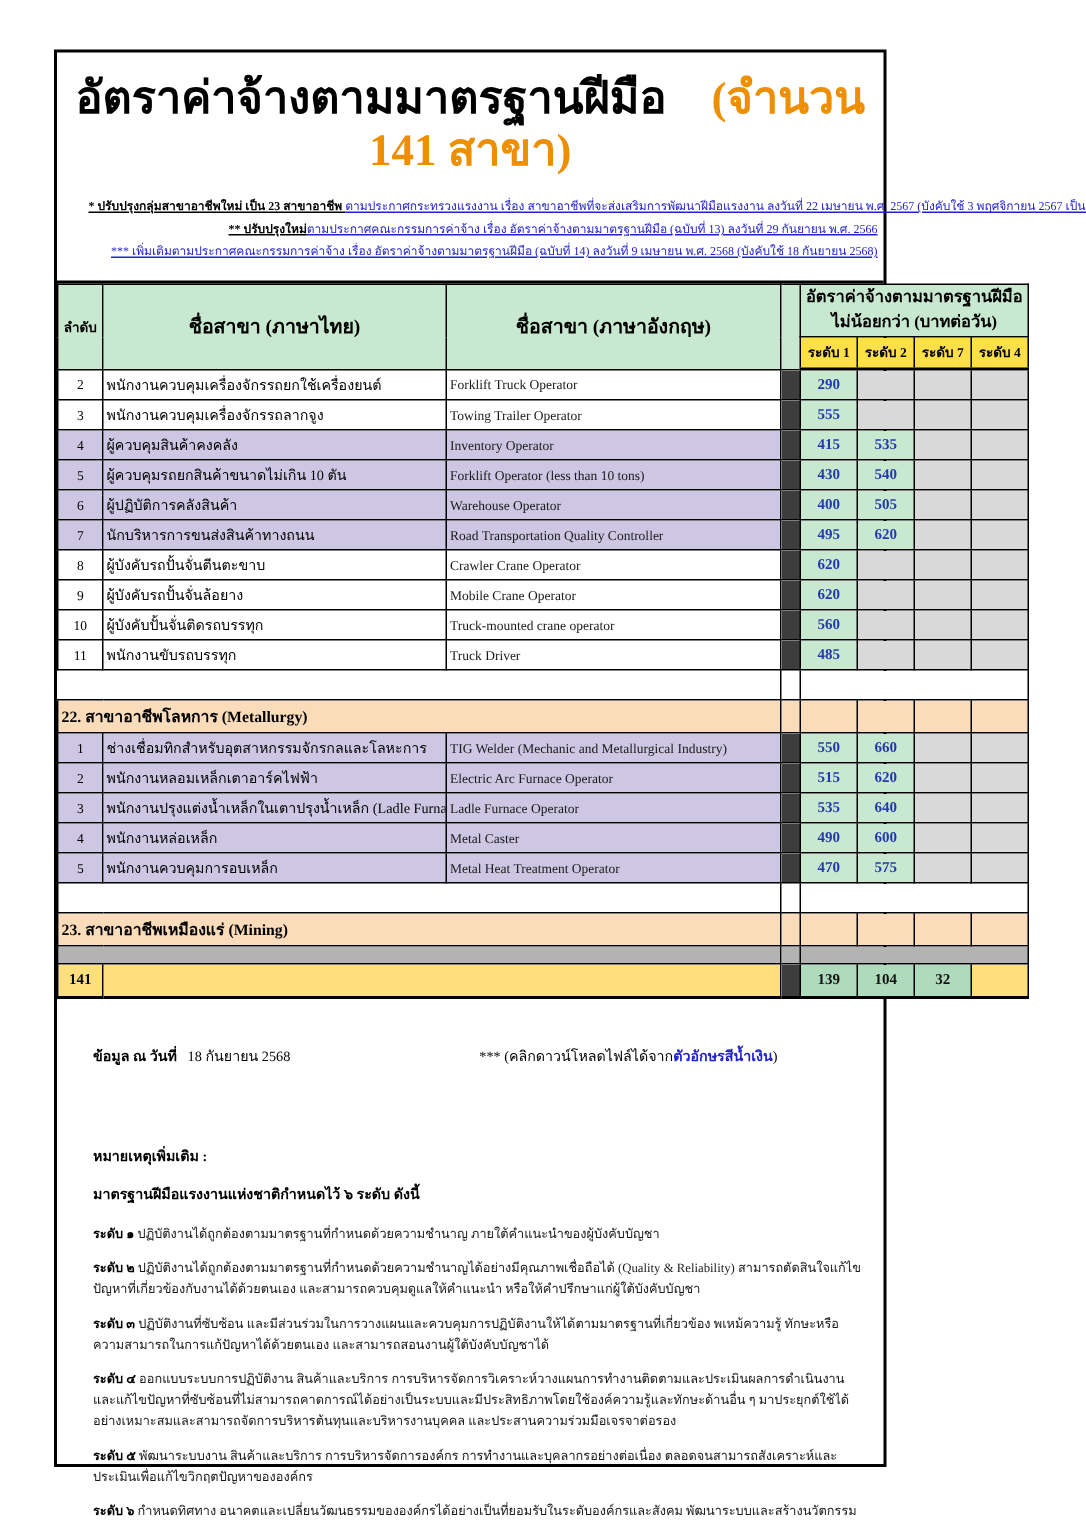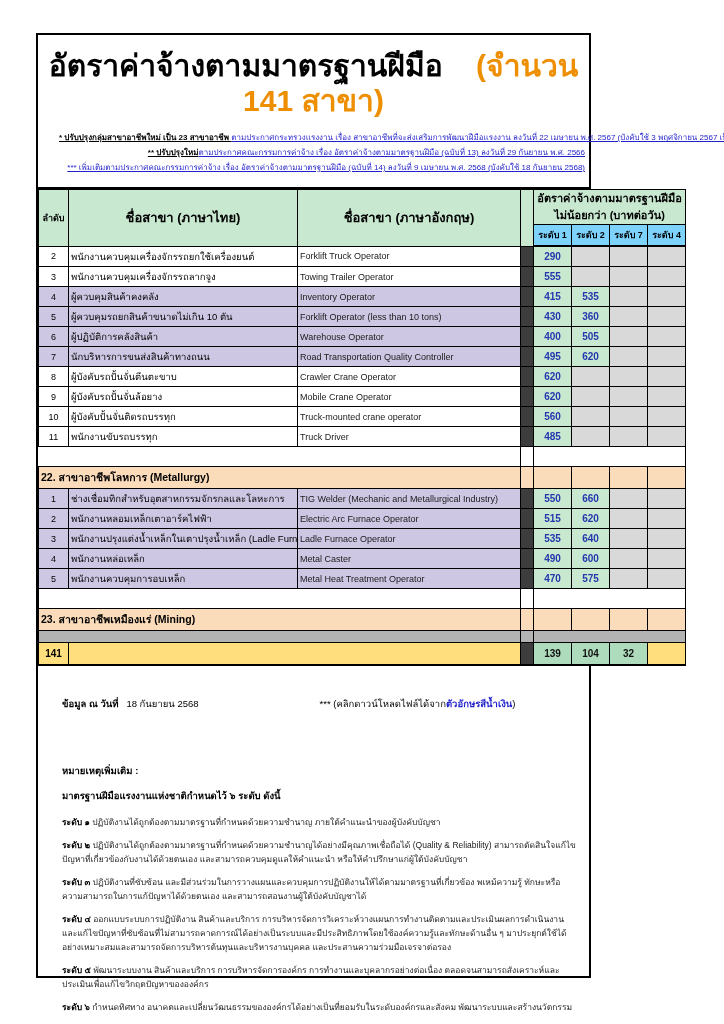--- a/index.html
+++ b/index.html
@@ -1,37 +1,37 @@
 <!DOCTYPE html>
 <html><head>
 <meta charset="utf-8">
 <style>
   html,body{margin:0;padding:0;background:#fff;}
   body{width:724px;height:1024px;font-family:"Liberation Sans",sans-serif;color:#000;}
-  .page-box{box-sizing:border-box;position:absolute;left:36px;top:33px;width:555px;height:945px;border:2px solid #000;background:#fff;}
+  .page-box{box-sizing:border-box;position:absolute;left:36px;top:33px;width:555px;height:945px;border:2px solid #000;background:#fff;font-family:Liberation Serif, serif;}
 
   
   .title-block{border-bottom:2px solid #000;padding:14px 4px 10px 4px;}
   .main-title{text-align:center;font-size:30px;font-weight:bold;letter-spacing:0;line-height:1.15;margin-bottom:14px;}
   .main-title .accent{color:#ED8F00;}
   .notices{text-align:right;}
   .notice-line{font-size:8px;line-height:1.5;margin:3px 0;white-space:nowrap;}
   .notice-line .black-part{color:#000;text-decoration:underline;font-weight:bold;margin-left:17px;}
   .notice-line .link-part{color:#2222CC;text-decoration:underline;cursor:pointer;}
 
   
   table.wage{border-collapse:collapse;width:100%;table-layout:fixed;}
   table.wage td{border:1px solid #000;padding:0 2px;overflow:hidden;white-space:nowrap;}
   col.c-no{width:30px;} col.c-thai{width:229px;} col.c-eng{width:223px;} col.c-strip{width:13px;} col.c-rate{width:38px;}
   td.strip{background:#3D3D3D;border-top-color:#3D3D3D;border-bottom-color:#3D3D3D;padding:0;}
   tr.head-main td{background:#C8E8D0;text-align:center;font-weight:bold;}
   td.h-no{font-size:9px;font-weight:bold;text-align:center;background:#fff;}
   td.h-name{font-size:13px;font-weight:bold;text-align:center;background:#fff;height:46px;}
   td.h-rate{font-size:11px;line-height:1.55;background:#C8E8D0;white-space:normal;}
-  tr.head-sub td{background:#7dd3fc;text-align:center;font-size:9px;font-weight:bold;height:20px;border-bottom:2px solid #000;}
+  tr.head-sub td{background:#fde047;text-align:center;font-size:9px;font-weight:bold;height:20px;border-bottom:2px solid #000;}
 
   tr.item td{height:19px;}
   td.no{text-align:center;font-size:9px;}
   td.thai{font-size:9.5px;padding-left:4px;}
   td.eng{font-size:9px;padding-left:4px;color:#1a1a1a;}
   td.rate{text-align:center;font-size:10px;font-weight:bold;color:#2438AE;background:#D9D9D9;}
   td.rate.filled{background:#C8E8D0;}
   tr.purple td.no,tr.purple td.thai,tr.purple td.eng{background:#CDC7E3;}
 
   tr.spacer td{height:19px;background:#fff;}
@@ -137,21 +137,21 @@
       <td class="rate filled">535</td>
       <td class="rate"></td>
       <td class="rate"></td>
     </tr>
     <tr class="item purple">
       <td class="no">5</td>
       <td class="thai">ผู้ควบคุมรถยกสินค้าขนาดไม่เกิน 10 ตัน</td>
       <td class="eng">Forklift Operator (less than 10 tons)</td>
       <td class="strip"></td>
       <td class="rate filled">430</td>
-      <td class="rate filled">360</td>
+      <td class="rate filled">540</td>
       <td class="rate"></td>
       <td class="rate"></td>
     </tr>
     <tr class="item purple">
       <td class="no">6</td>
       <td class="thai">ผู้ปฏิบัติการคลังสินค้า</td>
       <td class="eng">Warehouse Operator</td>
       <td class="strip"></td>
       <td class="rate filled">400</td>
       <td class="rate filled">505</td>

